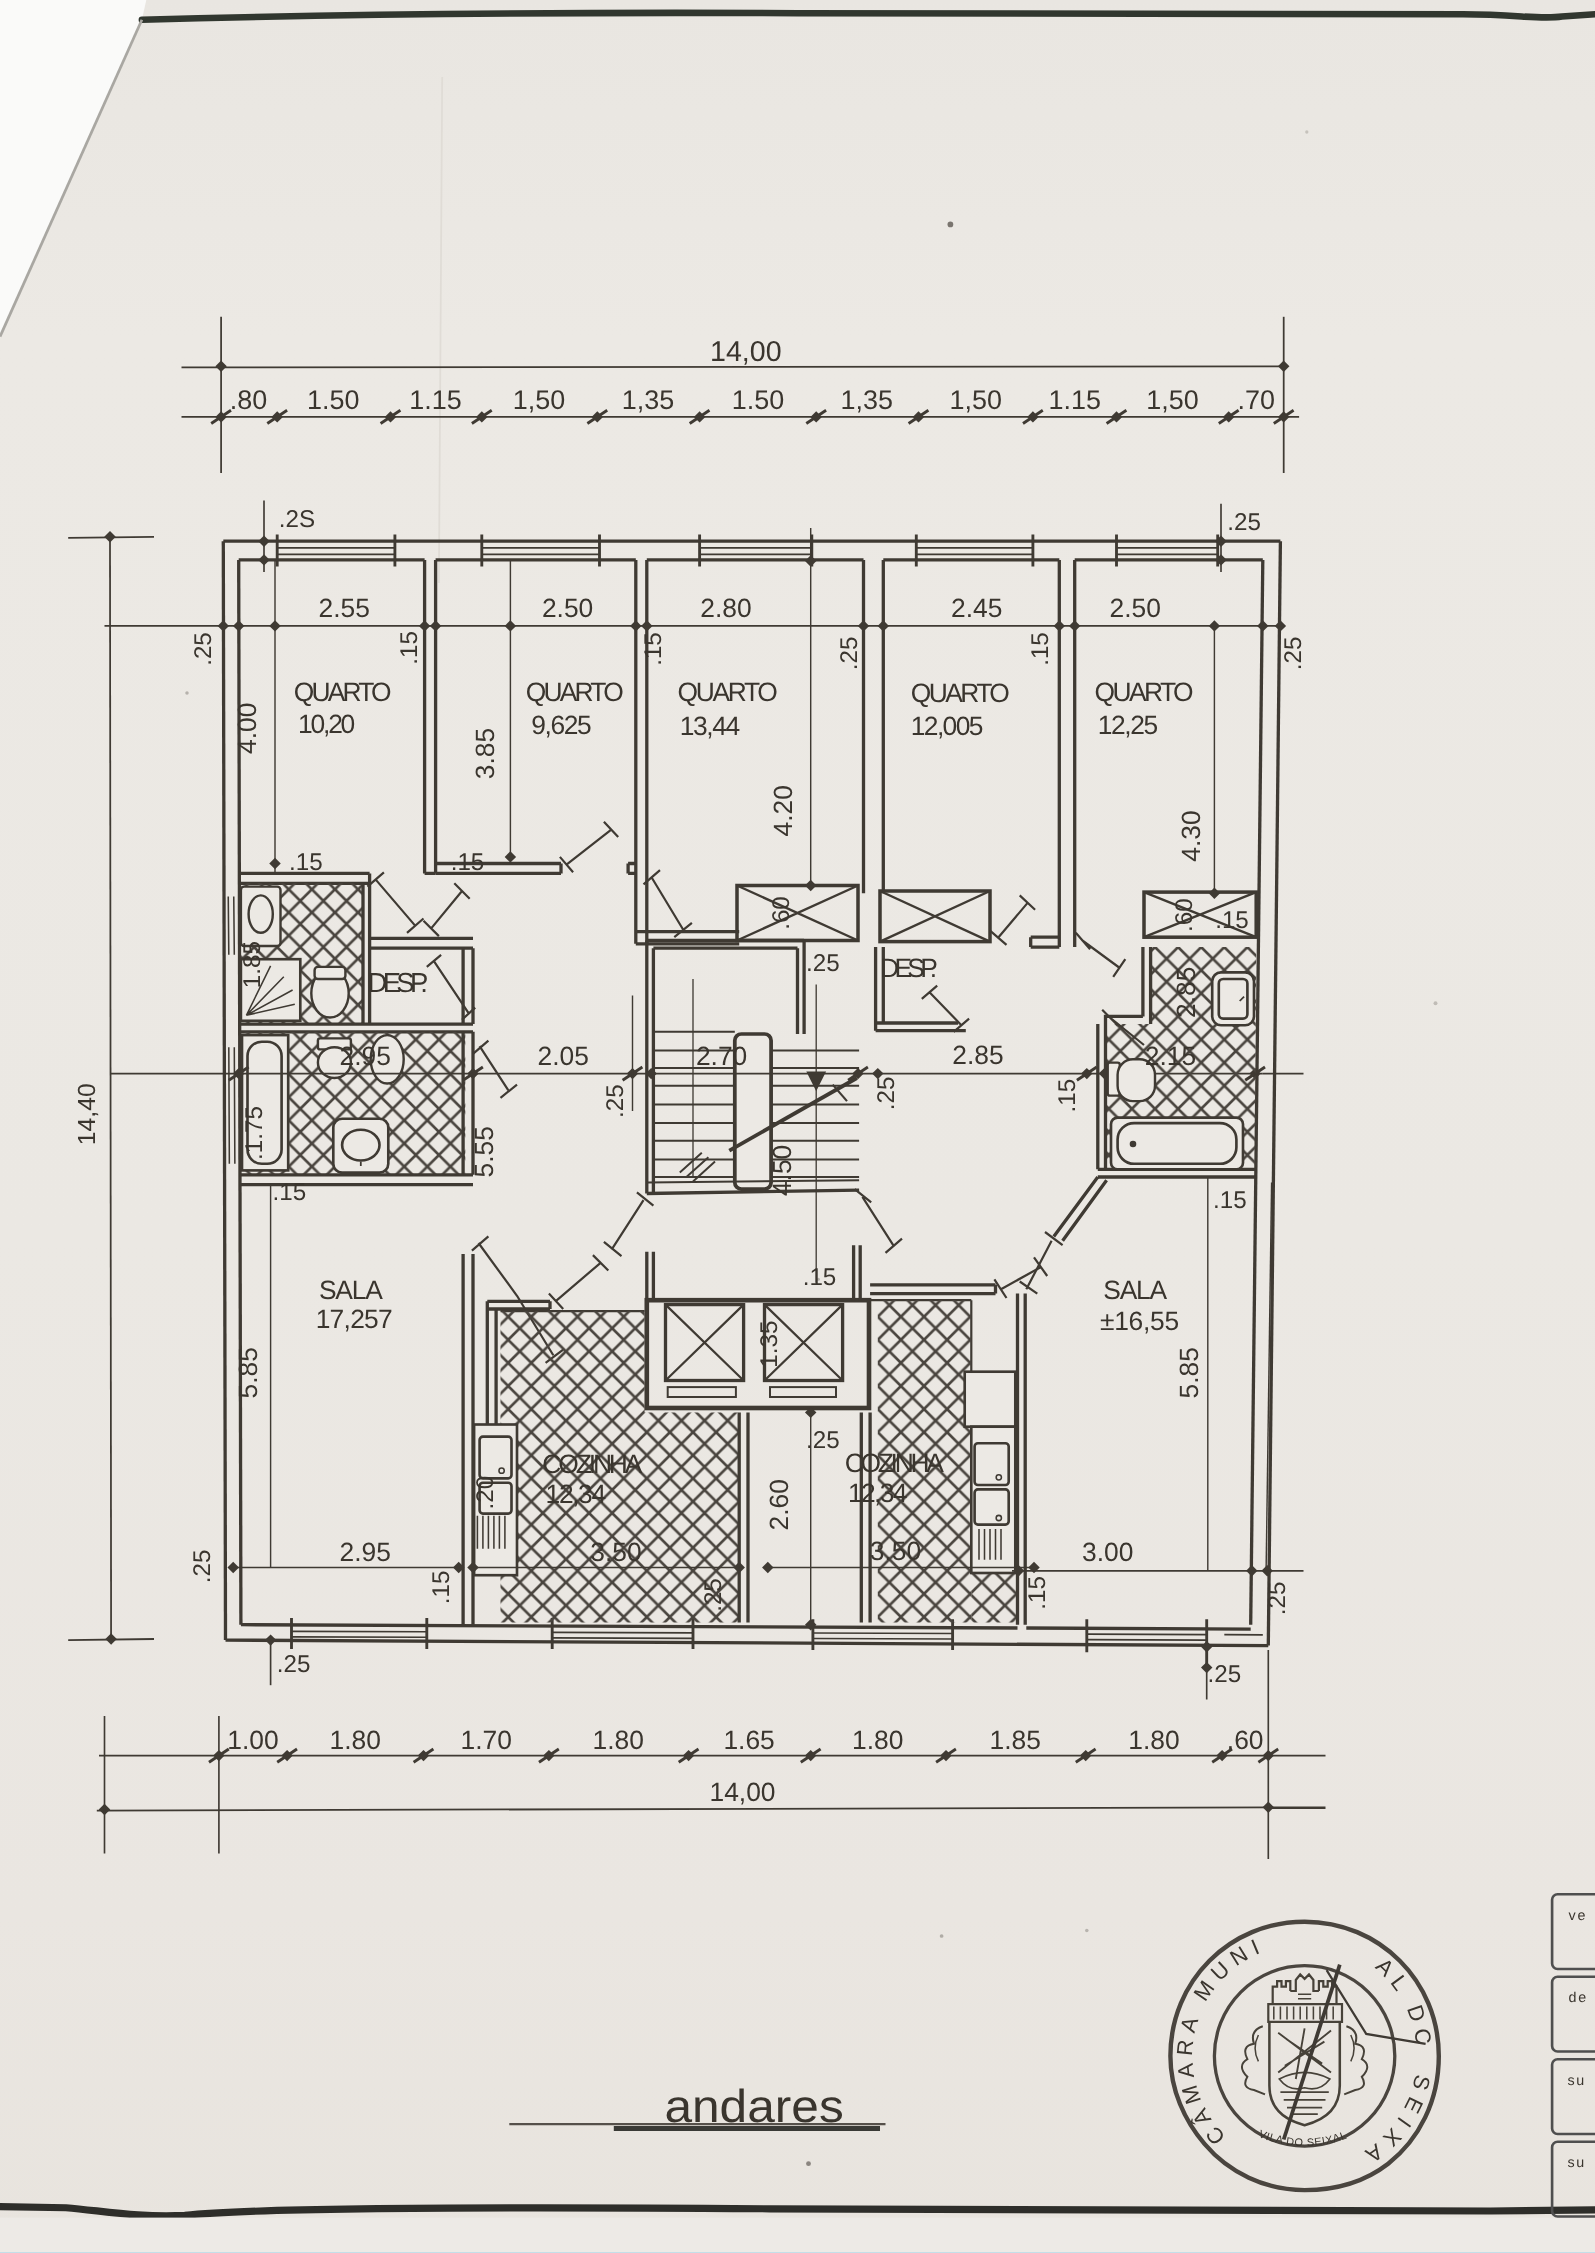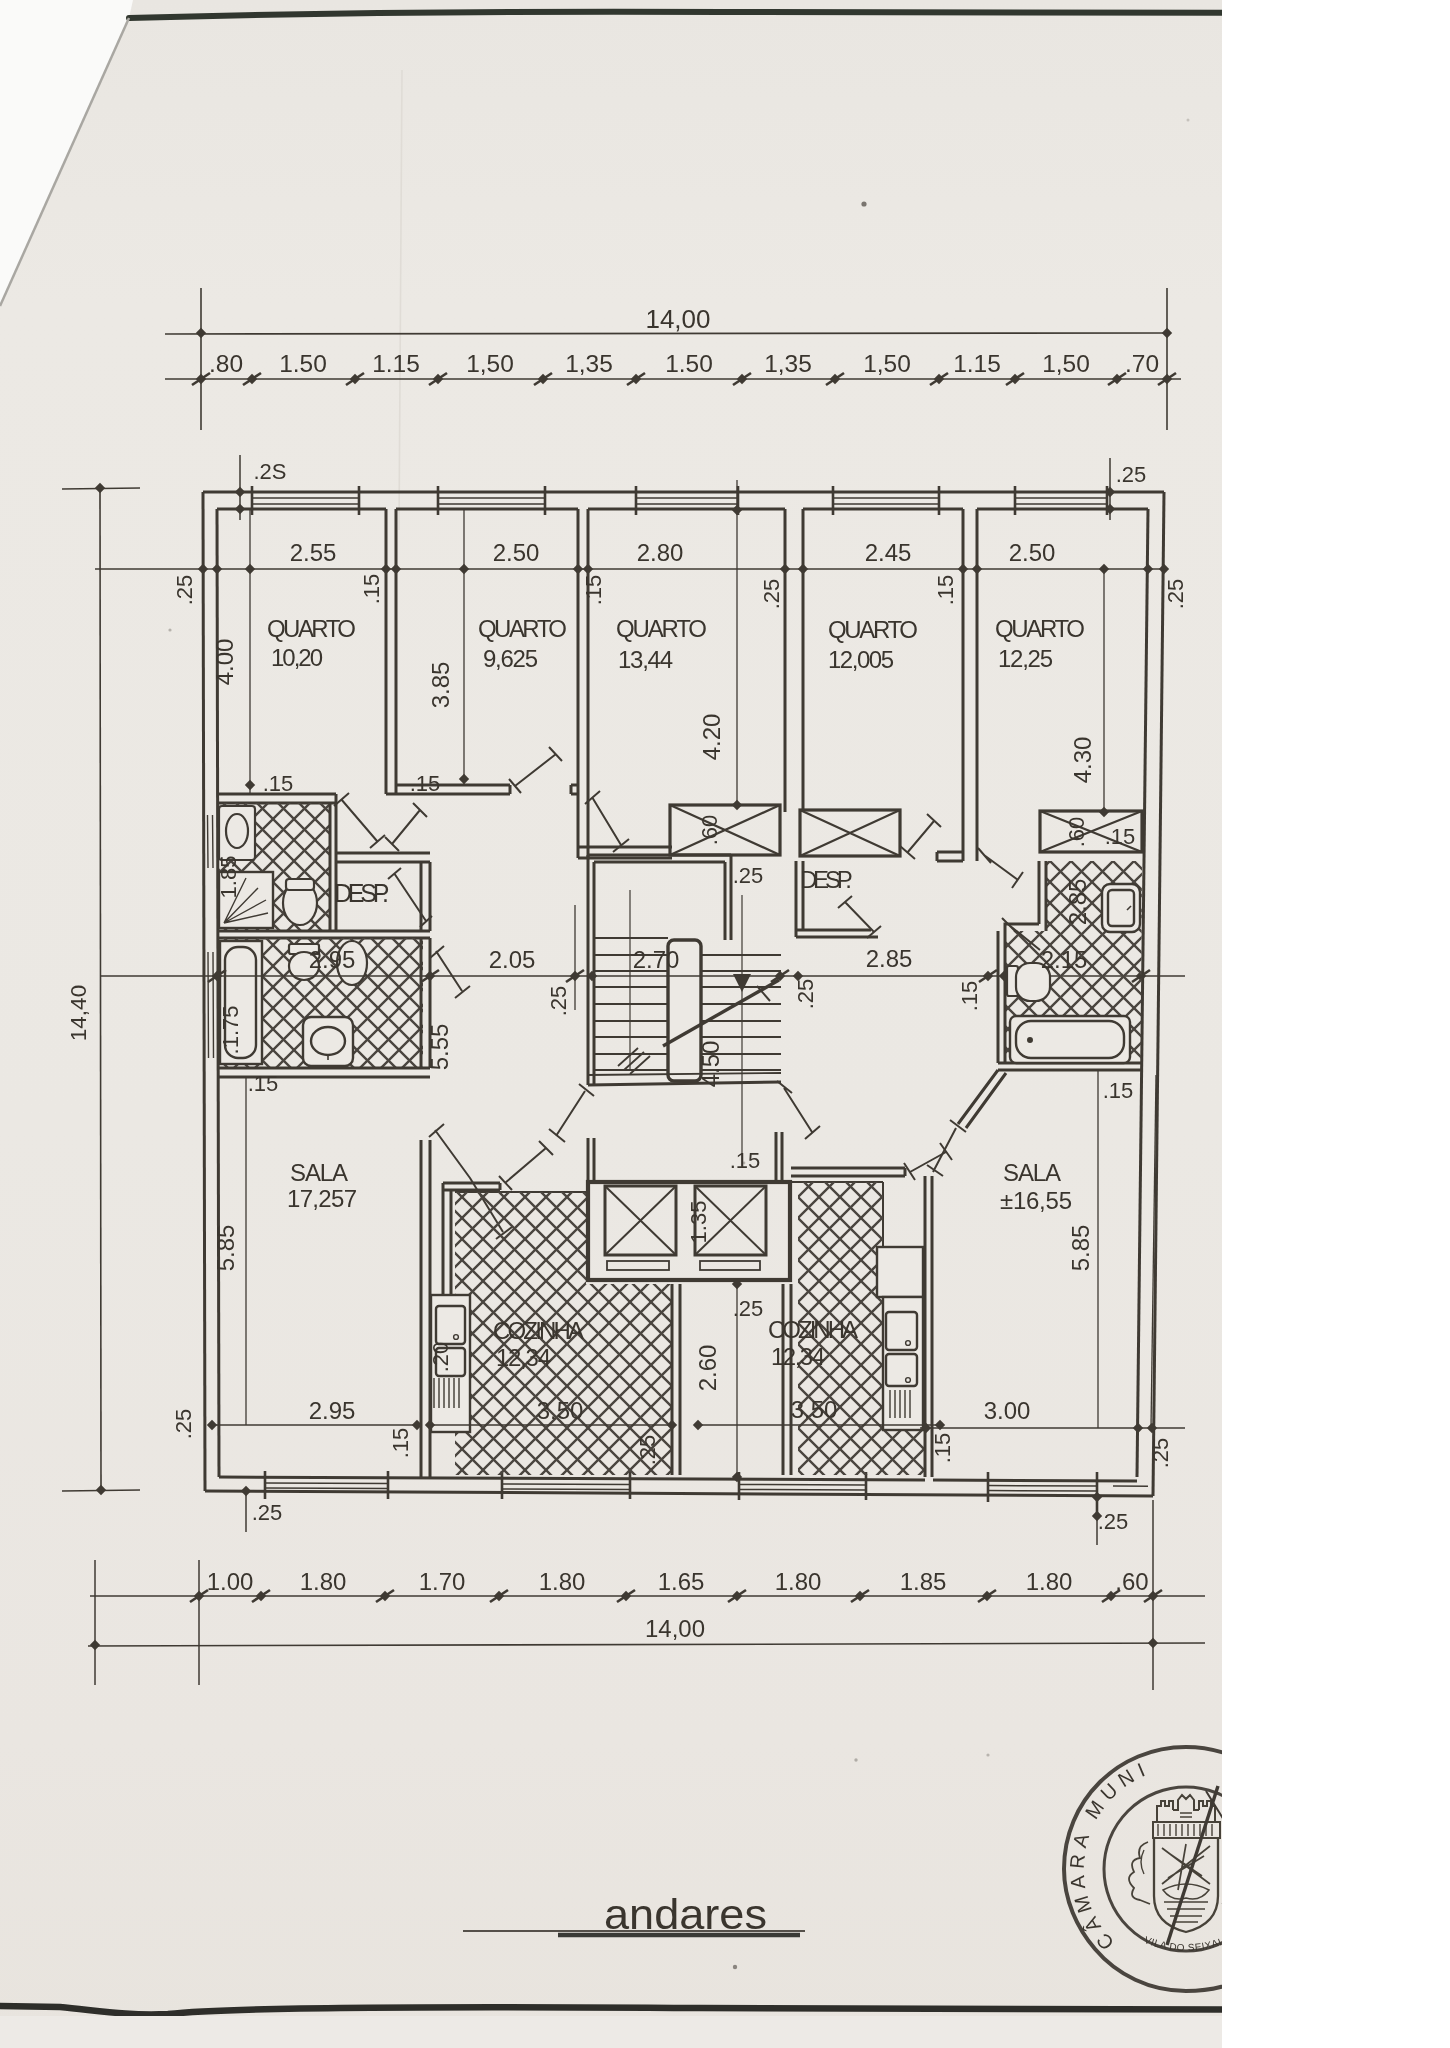--- a/index.html
+++ b/index.html
@@ -1,16 +1,16 @@
 <!DOCTYPE html>
 <html><head>
 <meta charset="utf-8">
 <style>
   html,body{margin:0;padding:0;background:#fff;}
-  #page{position:relative;width:1222px;height:2048px;overflow:hidden;background:#0ea5e9;}
+  #page{position:relative;width:1450px;height:2048px;overflow:hidden;background:#0ea5e9;}
   svg{position:absolute;left:0;top:0;}
   text{font-family:"Liberation Sans",sans-serif;fill:#3a352e;}
 </style>
 </head>
 <body>
 <div id="page">
 <svg width="1450" height="2048" viewBox="0 0 1450 2048">
 <defs>
 <linearGradient id="pg" x1="0" y1="0" x2="0" y2="1">
   <stop offset="0" stop-color="#e9e6e1"></stop>

